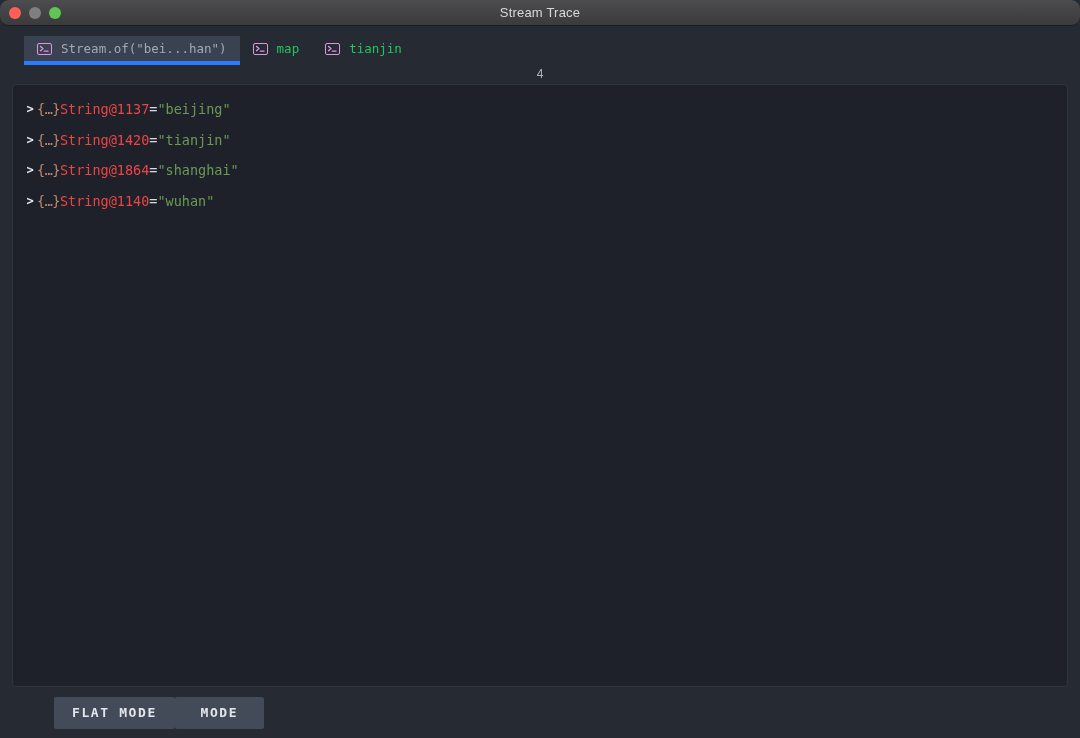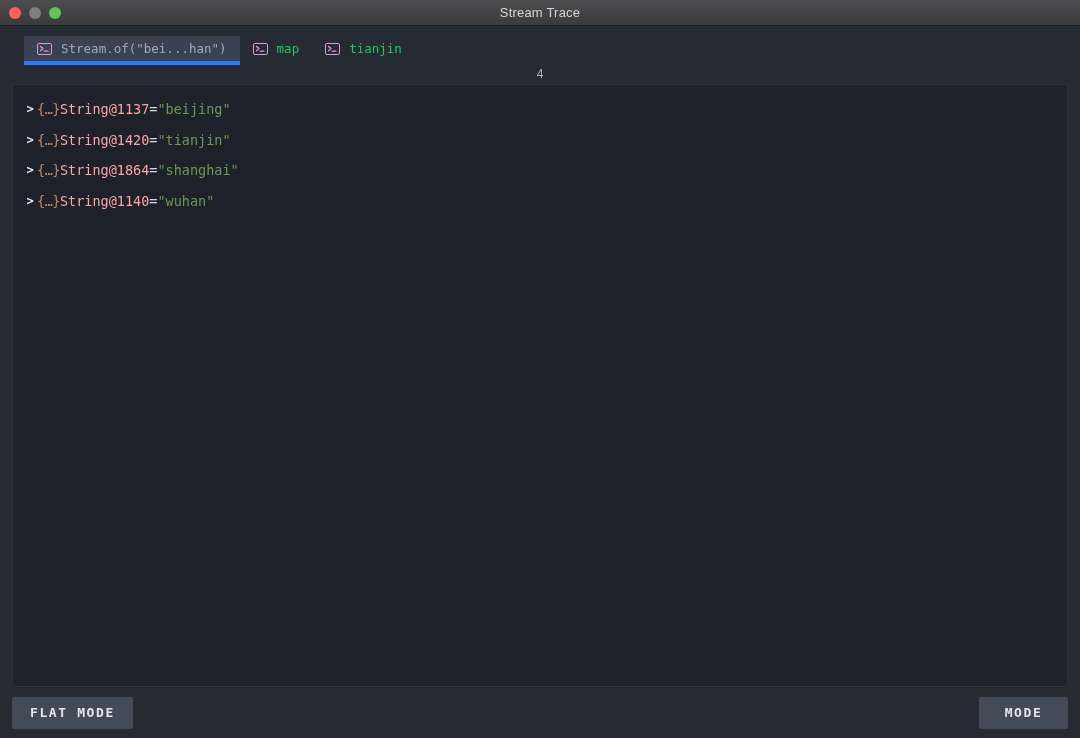--- a/index.html
+++ b/index.html
@@ -26,20 +26,21 @@
 
   
   .titlebar {
     position: relative;
     height: 25px;
     flex: 0 0 25px;
     background: linear-gradient(to bottom, #4d4d4f 0%, #434345 50%, #3b3b3d 100%);
     border-bottom: 1px solid #1d1d1f;
     display: flex;
     align-items: center;
+    border-radius: 9px;
   }
   .traffic {
     display: flex;
     align-items: center;
     gap: 8px;
     padding-left: 9px;
   }
   .light {
     width: 12px;
     height: 12px;
@@ -147,33 +148,34 @@
     font-weight: bold;
     width: 14px;
     display: inline-block;
     text-align: center;
   }
   .brace {
     color: #c08a6b;
     font-size: 13.5px;
     letter-spacing: -0.5px;
   }
-  .varname { color: #fca5a5; }
+  .varname { color: #ef4444; }
   .eq      { color: #d7dae0; }
   .strval  { color: #6a9955; }
 
   
   .footer {
     flex: 0 0 auto;
     height: 51px;
     display: flex;
     align-items: center;
-    justify-content: space-between;
+    justify-content: flex-start;
     padding: 0 12px;
     box-sizing: border-box;
+    margin-left: 42px;
   }
   .btn {
     background: #434a58;
     border: none;
     border-radius: 2px;
     height: 32px;
     min-width: 89px;
     padding: 0 18px;
     color: #e3e6ec;
     font-family: "DejaVu Sans Mono", monospace;

